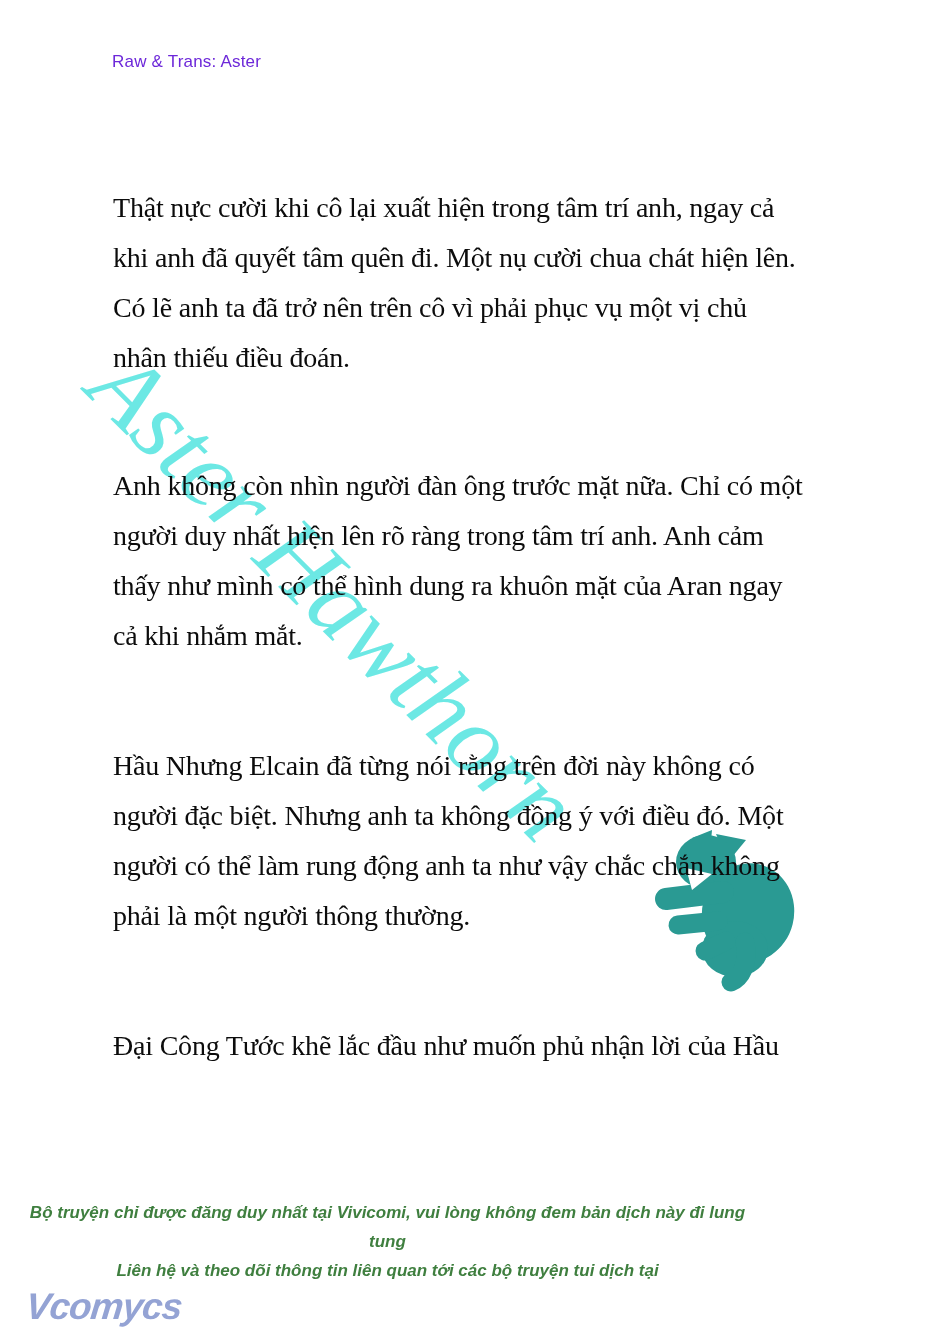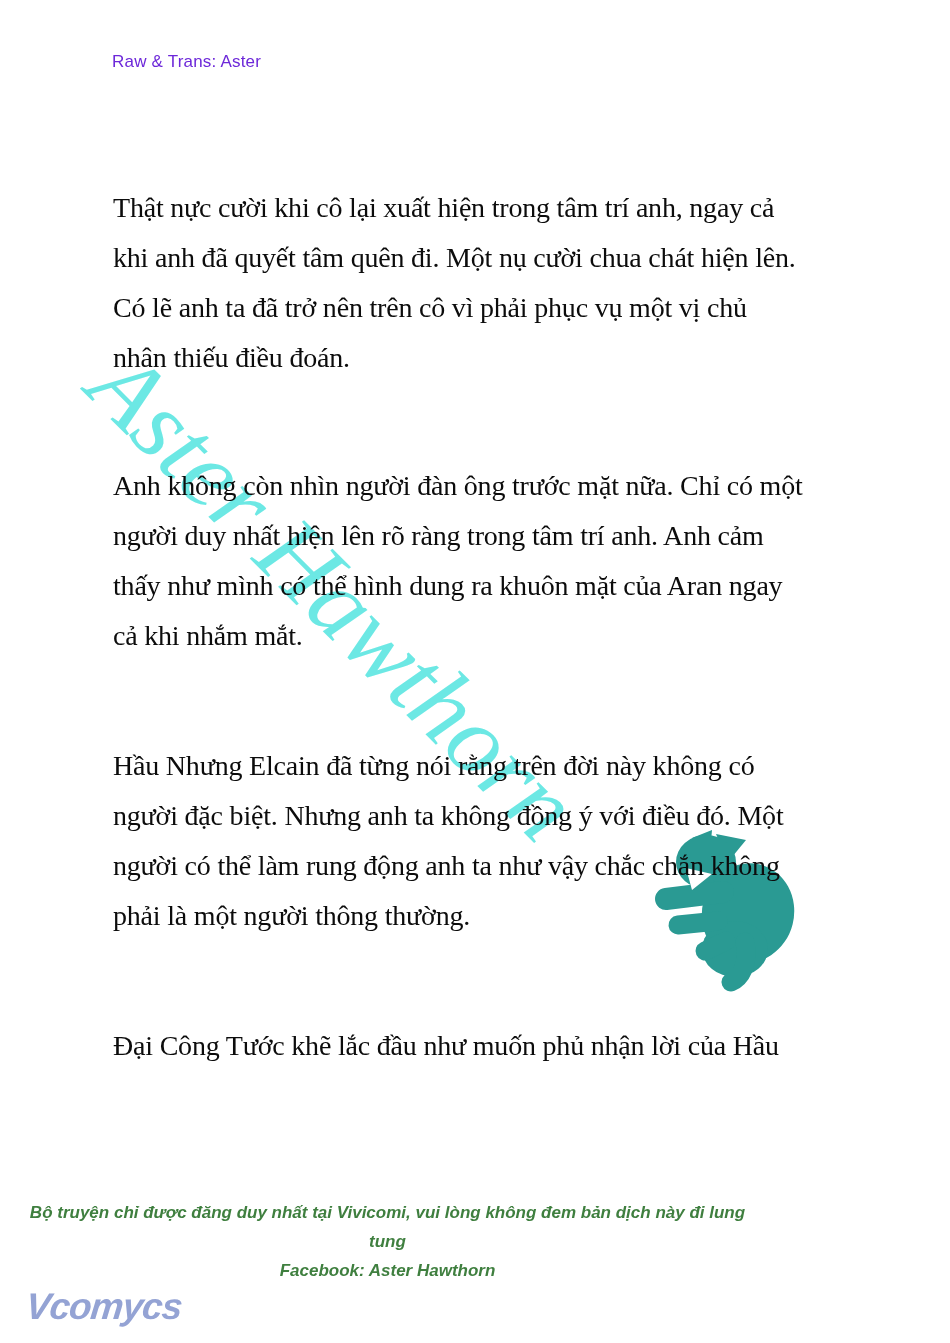--- a/index.html
+++ b/index.html
@@ -129,20 +129,20 @@
       <div class="line">người có thể làm rung động anh ta như vậy chắc chắn không</div>
       <div class="line">phải là một người thông thường.</div>
     </div>
     <div class="para para-4">
       <div class="line">Đại Công Tước khẽ lắc đầu như muốn phủ nhận lời của Hầu</div>
     </div>
   </div>
 
   <div class="footer">
     <div class="fline">Bộ truyện chỉ được đăng duy nhất tại Vivicomi, vui lòng không đem bản dịch này đi lung tung</div>
-    <div class="fline">Facebook: Aster Hawthorn</div>
+    <div class="fline">Liên hệ và theo dõi thông tin liên quan tới các bộ truyện tui dịch tại</div>
   </div>
 
   <div class="logo">Vcomycs</div>
 
   <div class="corner-mark">damconuong</div>
 
 </div>
 
 </body></html>

